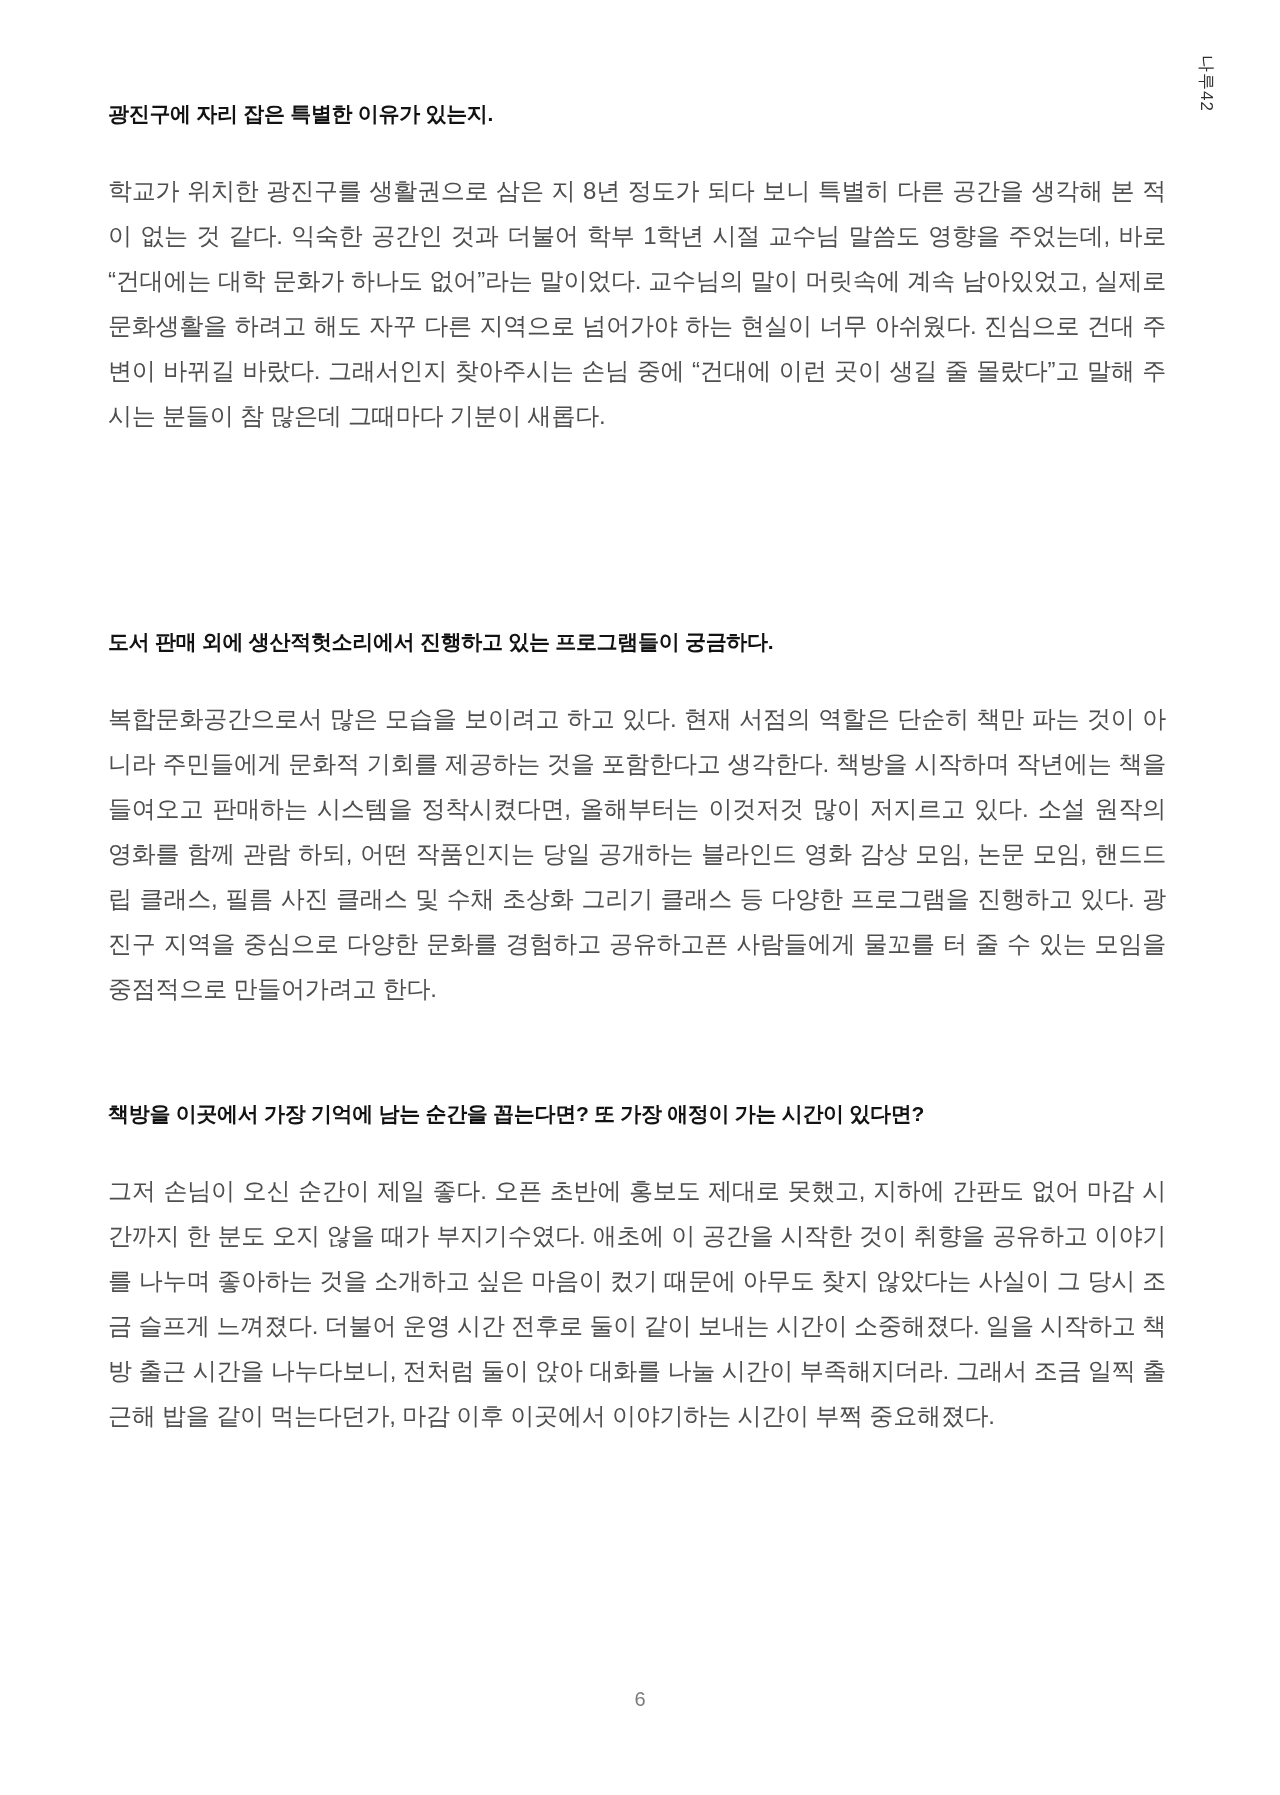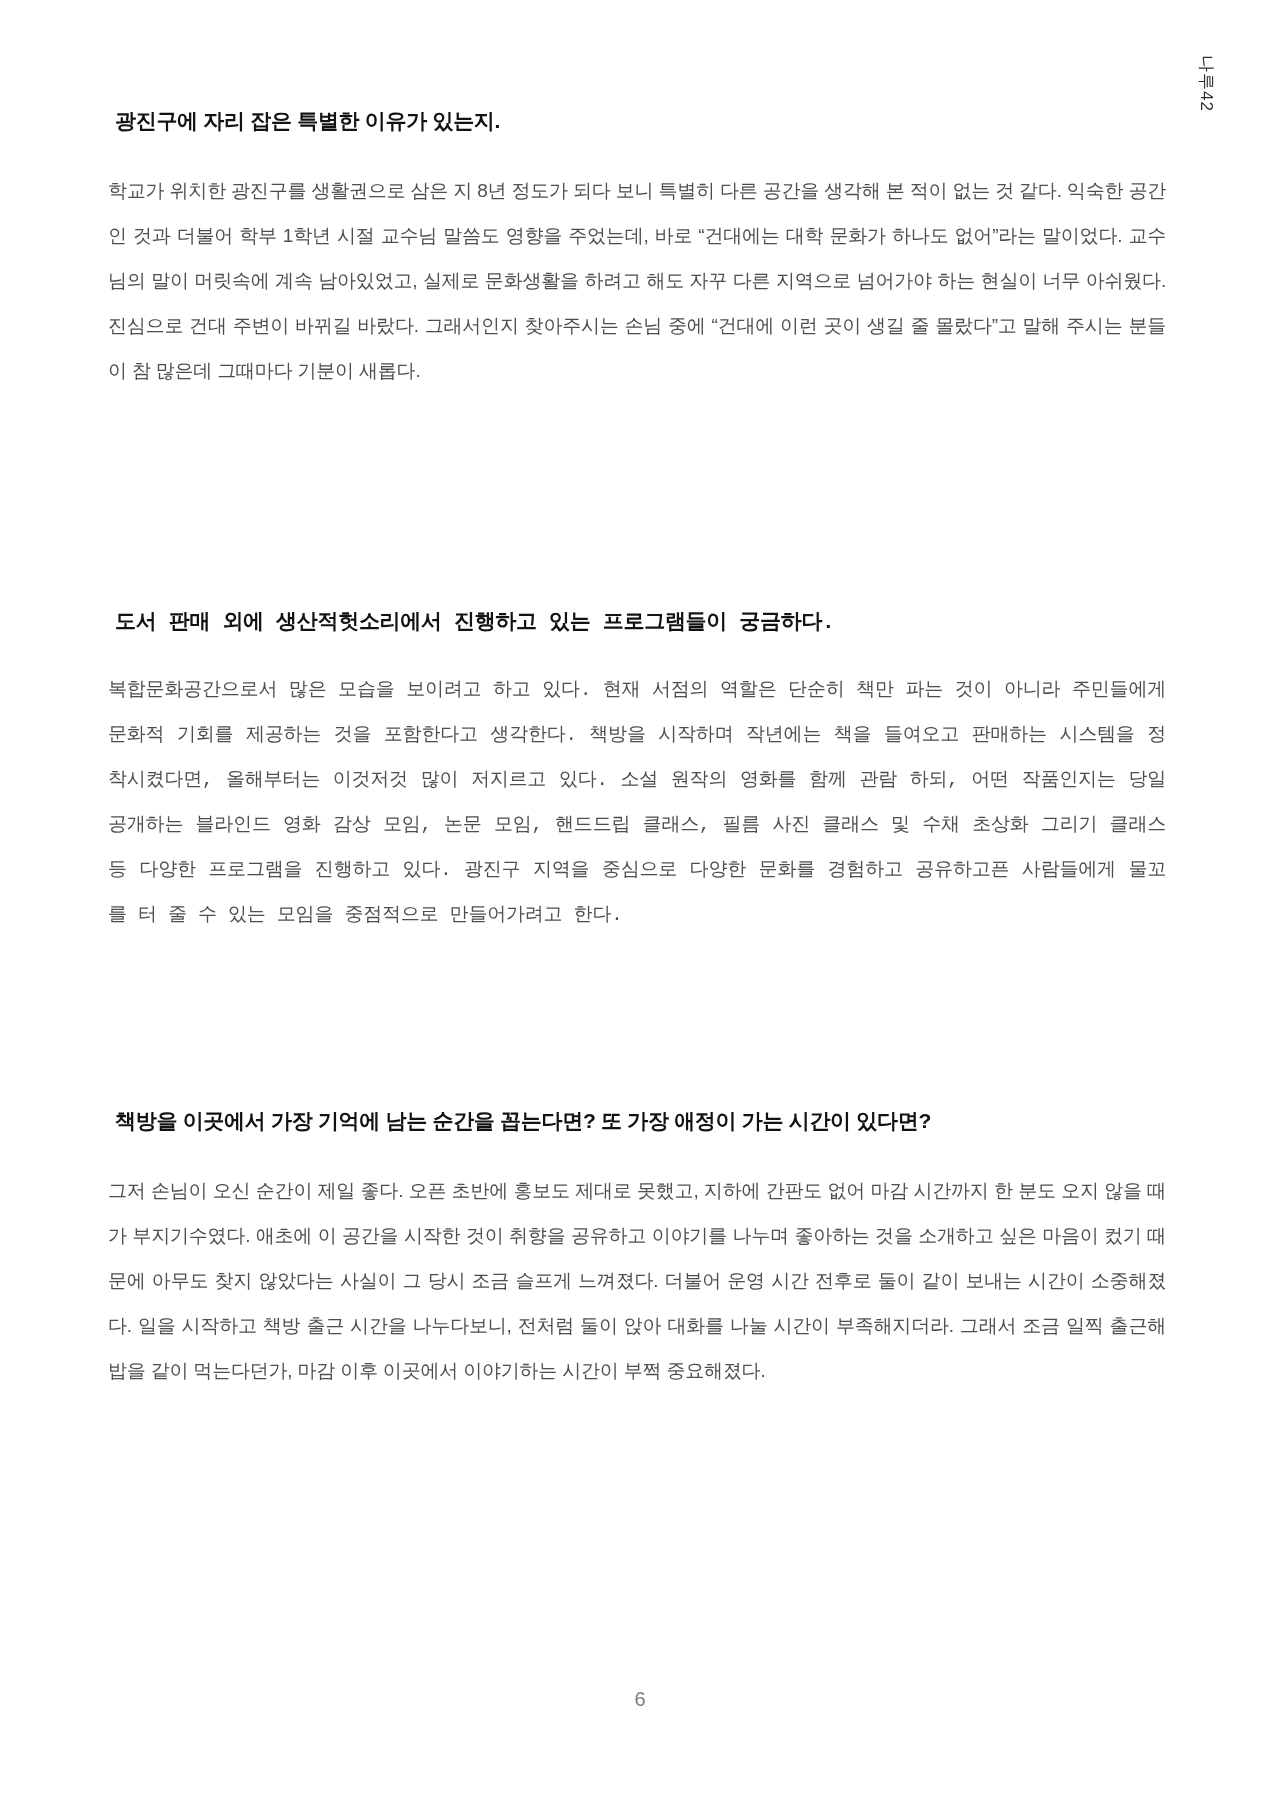--- a/index.html
+++ b/index.html
@@ -26,40 +26,40 @@
     color: #2e2e2e;
   }
   .content {
     position: absolute;
     left: 108px;
     top: 0;
     width: 1058px;
   }
   .qa-section { position: absolute; left: 0; width: 1058px; }
   .qa-section .question {
-    margin: 7px;
+    margin: 0;
     font-size: 21px;
     font-weight: 700;
     color: #121212;
     letter-spacing: -0.3px;
   }
   .qa-section .answer {
     margin: 0;
     position: absolute;
     left: 0;
     width: 1058px;
-    font-size: 19px;
+    font-size: 24px;
     line-height: 45px;
     color: #4e4e4e;
     text-align: justify;
     letter-spacing: -0.2px;
     word-break: break-all;
   }
   #section-1 { top: 100px; }
-  #section-2 { top: 600px; font-family: Liberation Mono, monospace; }
+  #section-2 { top: 628px; }
   #section-3 { top: 1100px; }
   .qa-section .answer { top: 68px; }
   .page-footer {
     position: absolute;
     left: 0;
     width: 1280px;
     top: 1688px;
     text-align: center;
   }
   .page-number {

